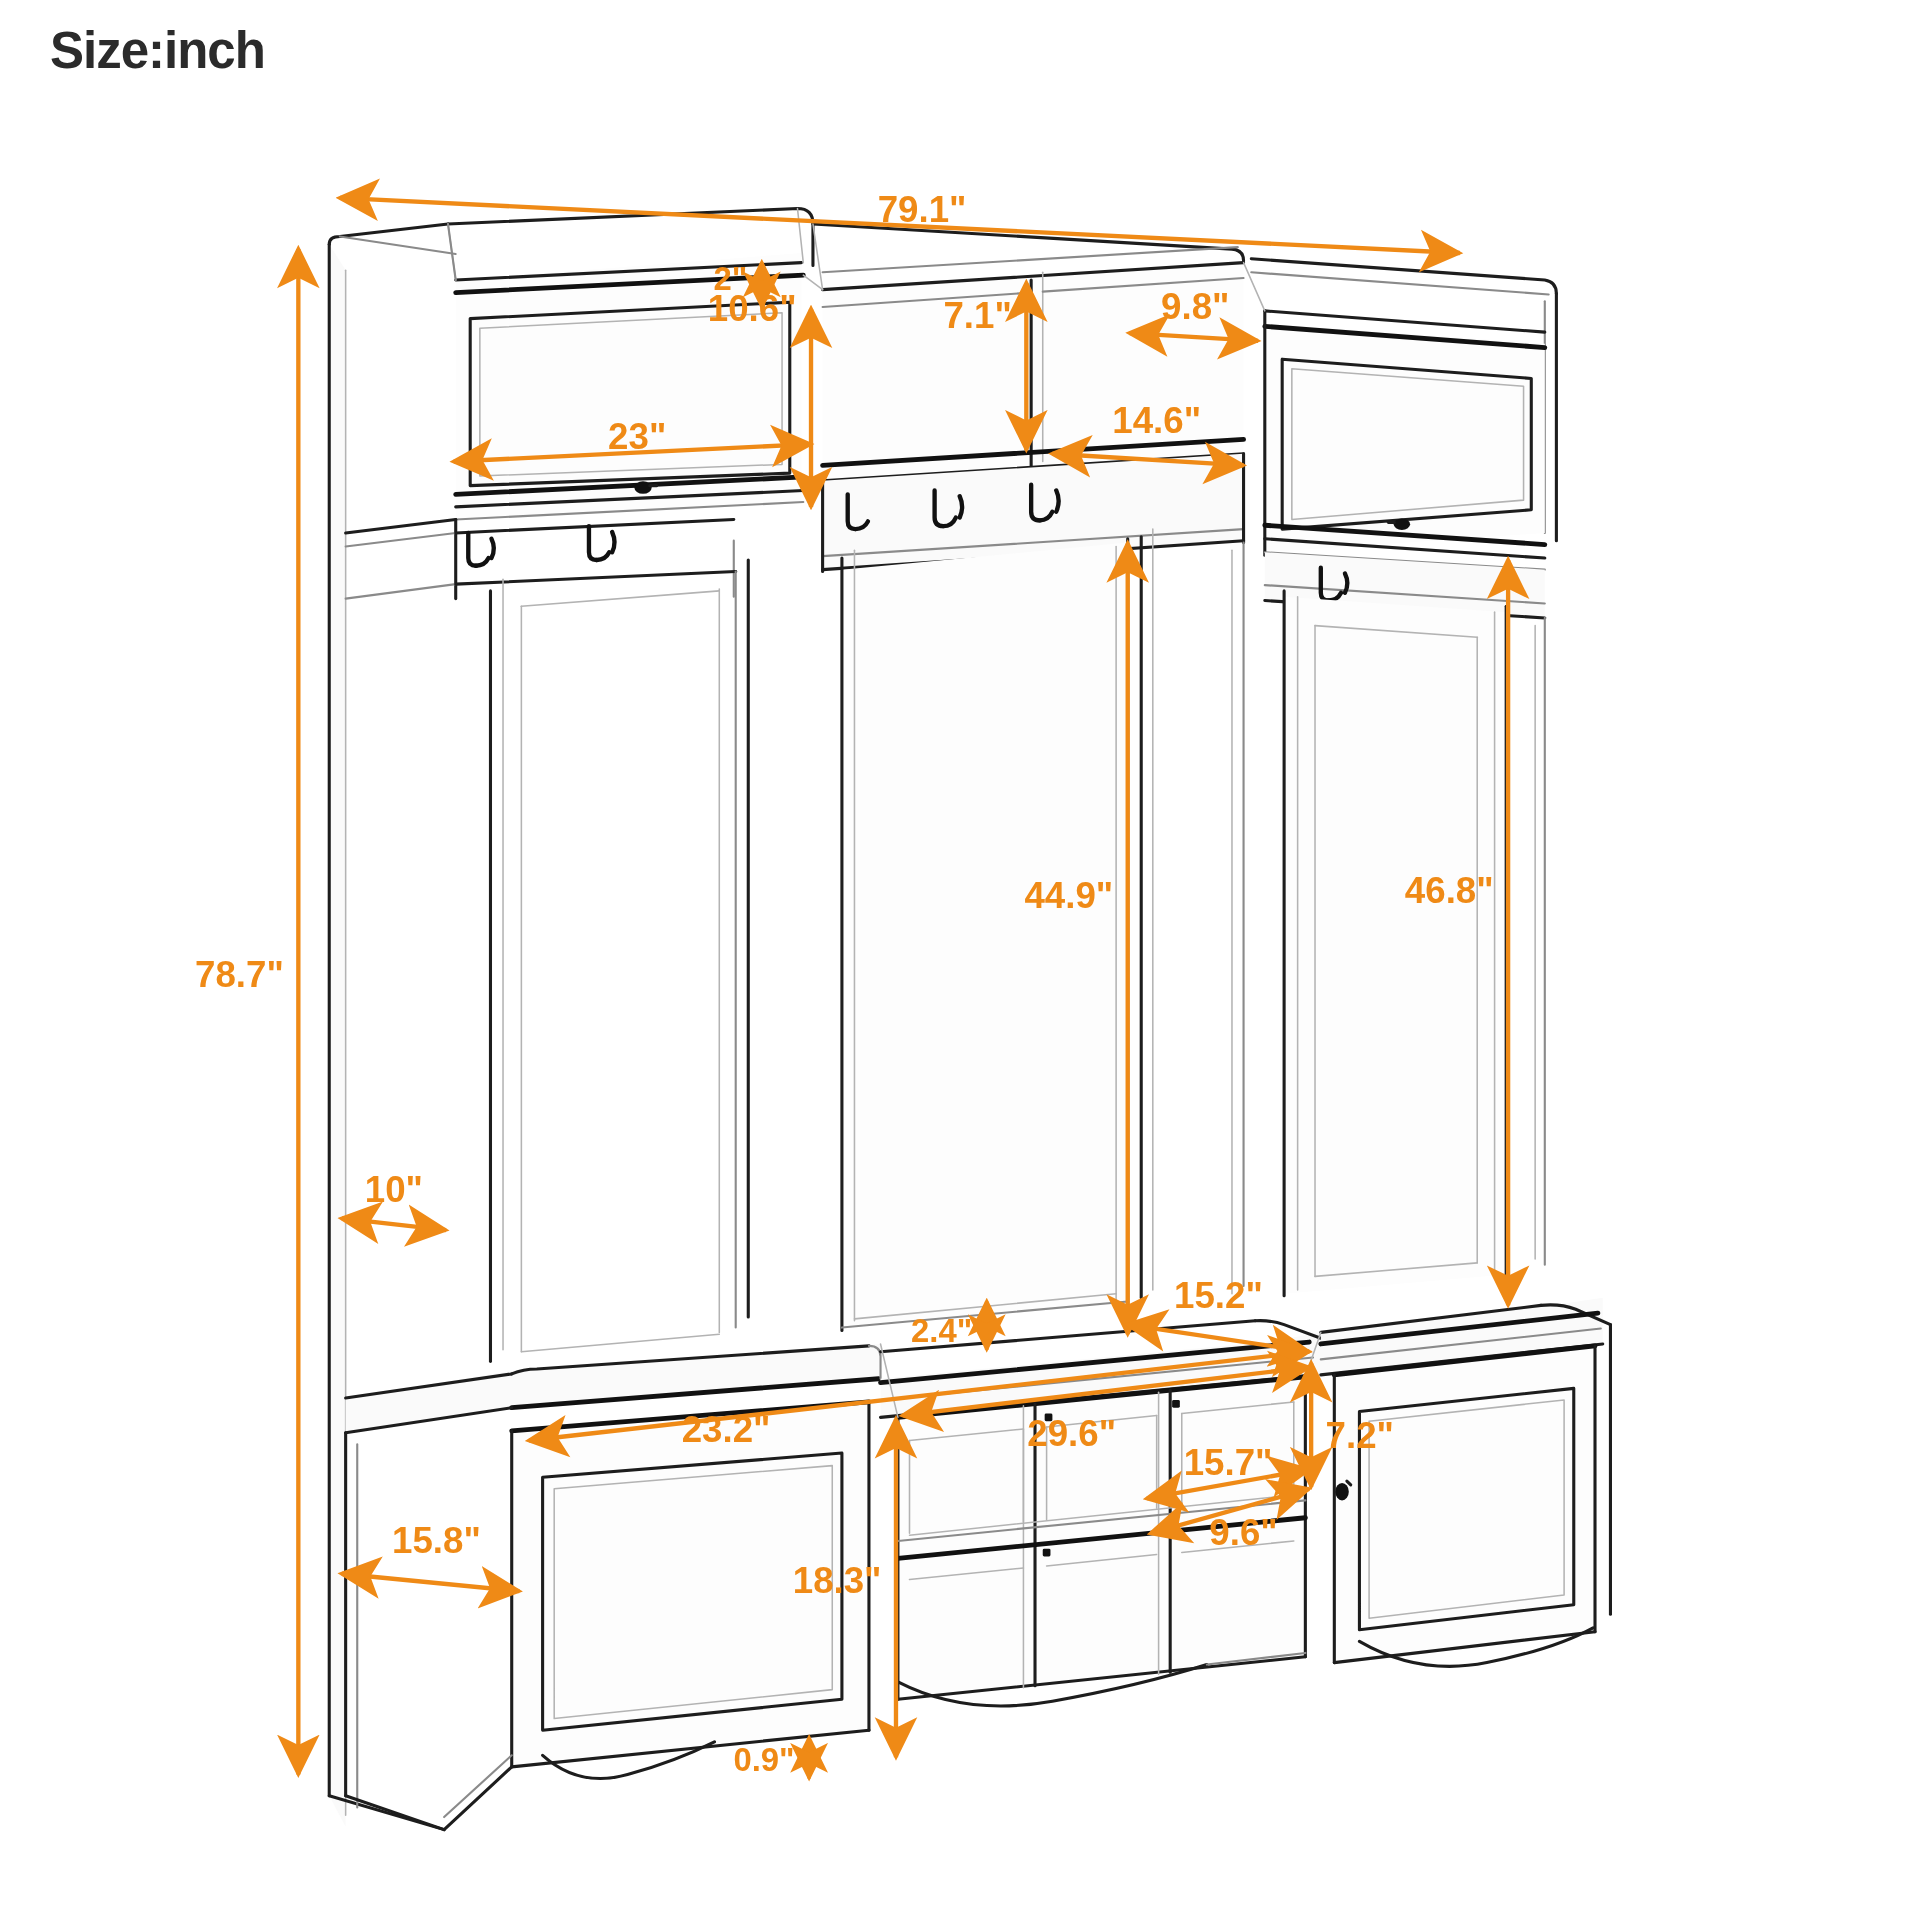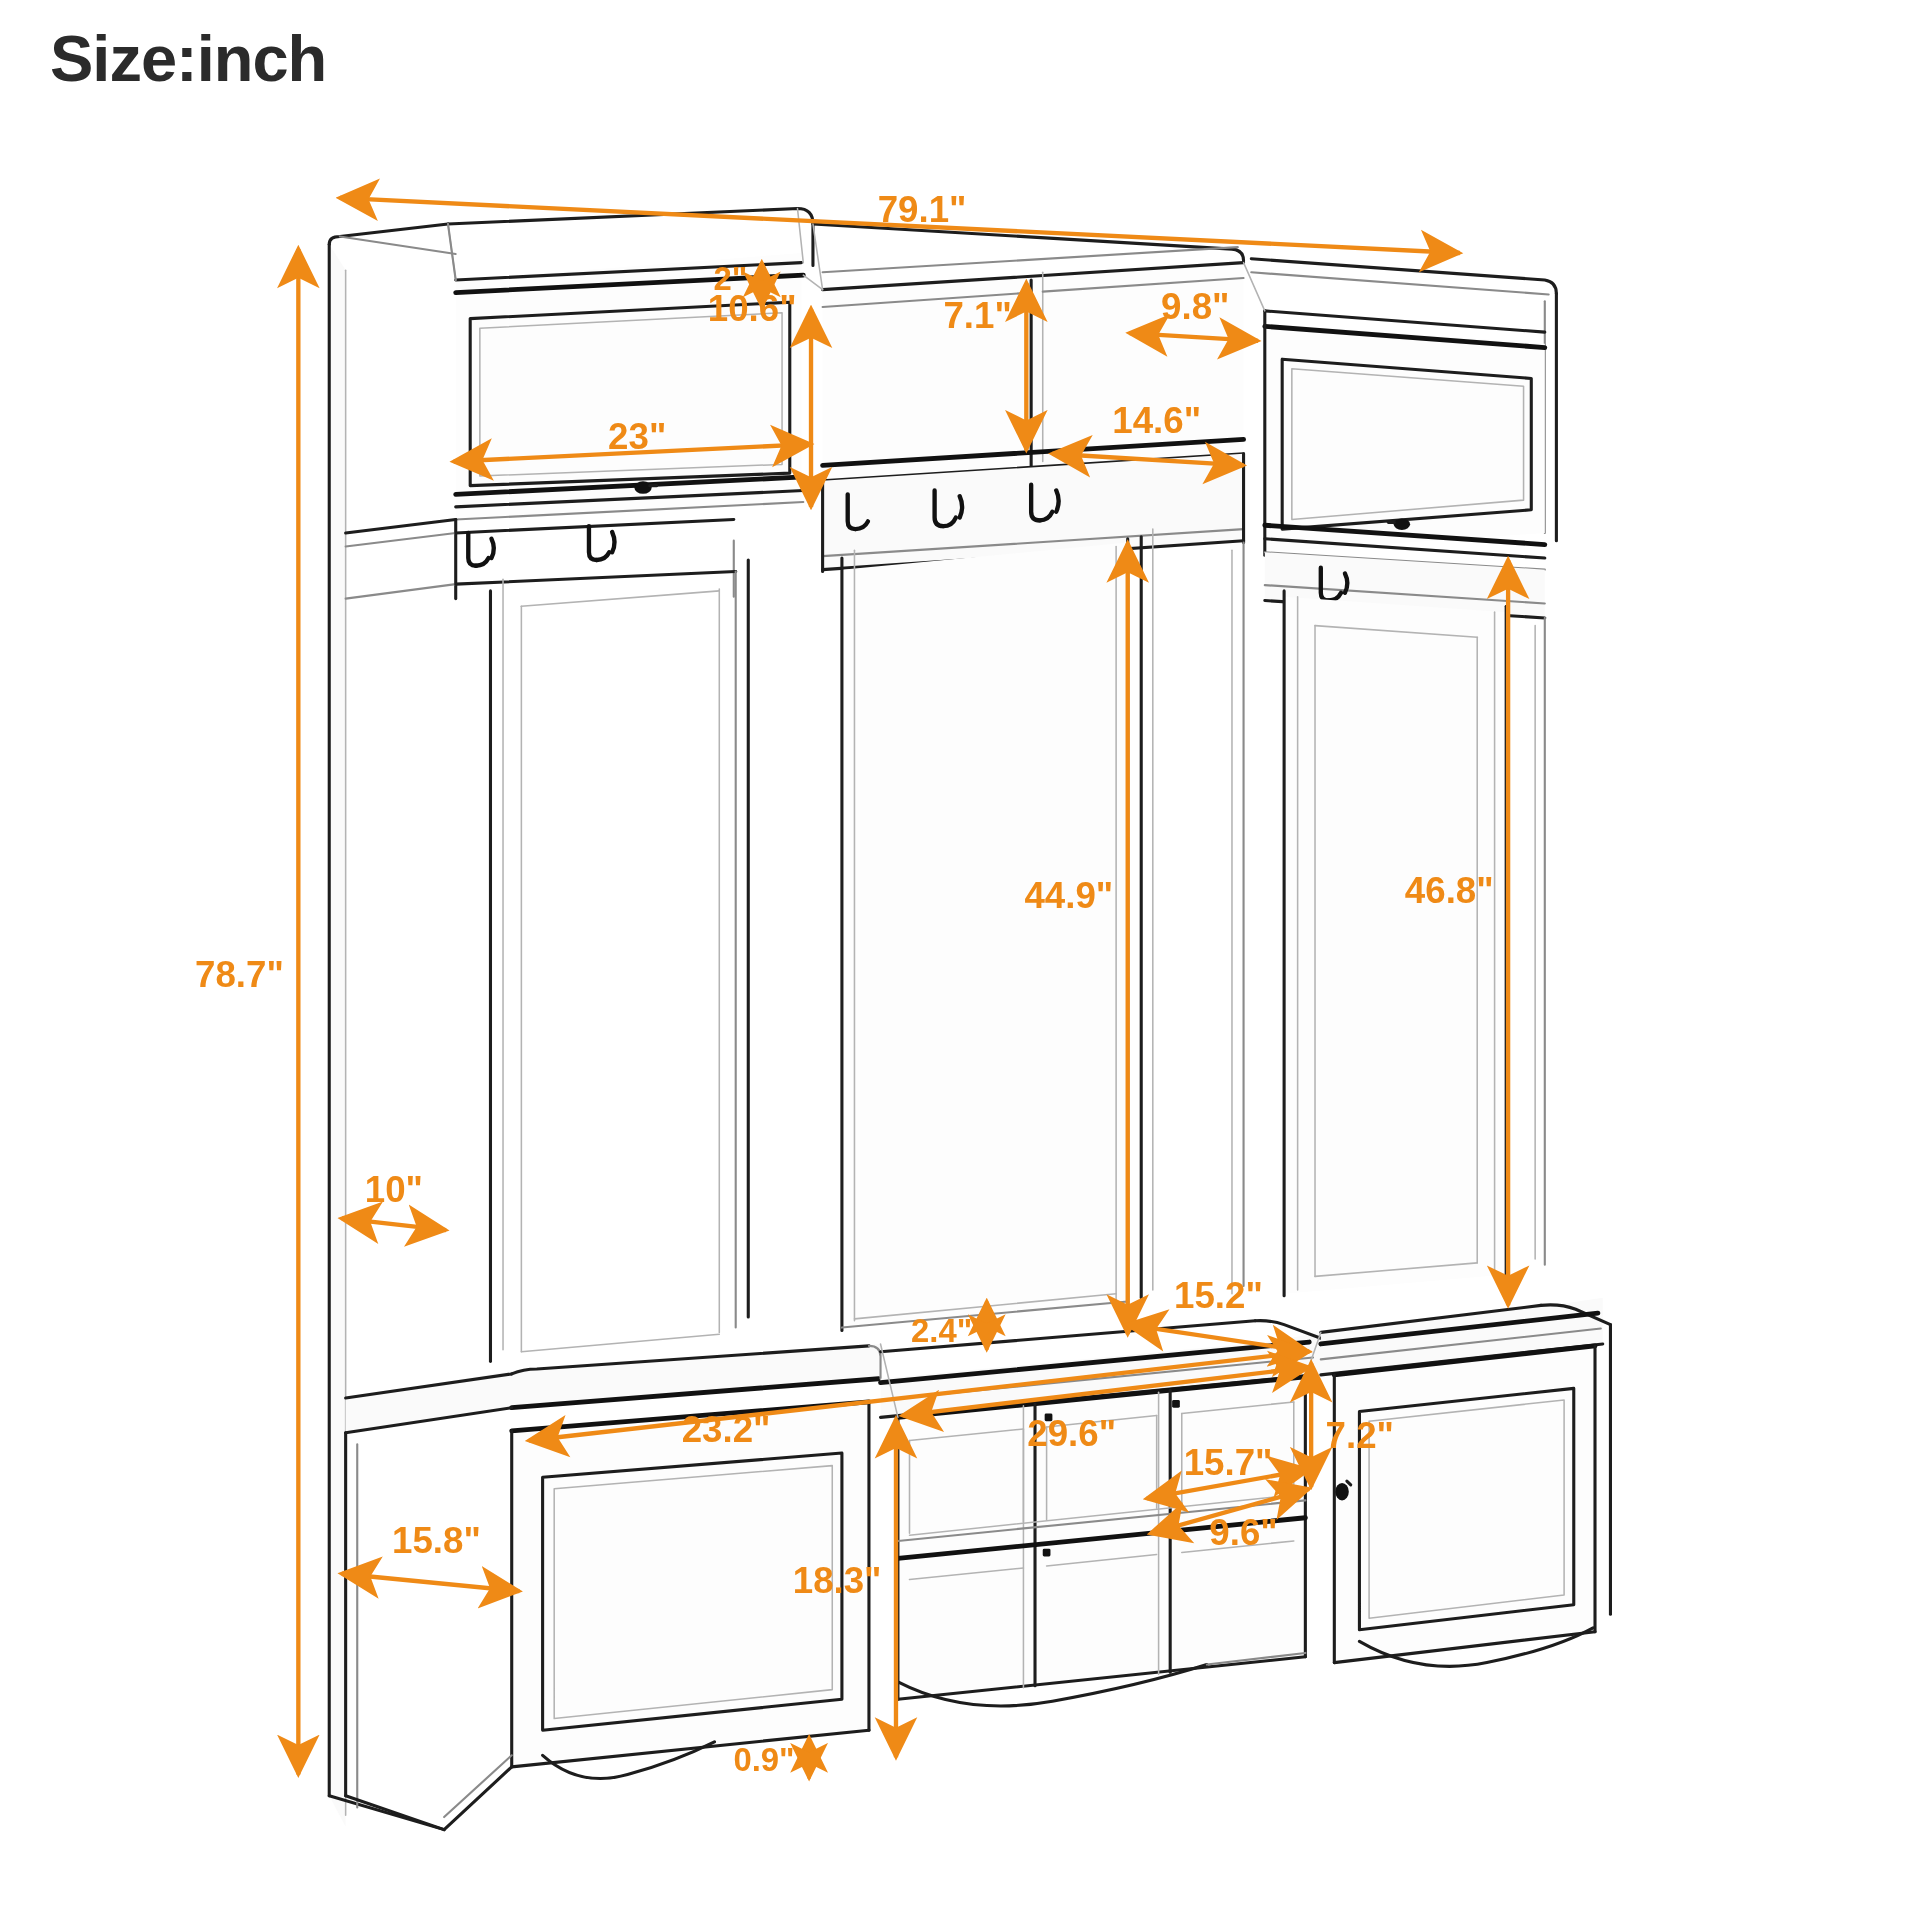--- a/index.html
+++ b/index.html
@@ -18,21 +18,21 @@
   #stage {
     position: relative;
     width: 1931px;
     height: 1931px;
     background: #ffffff;
   }
   .title {
     position: absolute;
     left: 50px;
     top: 23px;
-    font-size: 65px;
+    font-size: 51px;
     font-weight: bold;
     color: #2b2b2b;
     letter-spacing: -1px;
     line-height: 1.1;
     white-space: nowrap;
   }
   svg#drawing {
     position: absolute;
     left: 0;
     top: 0;

